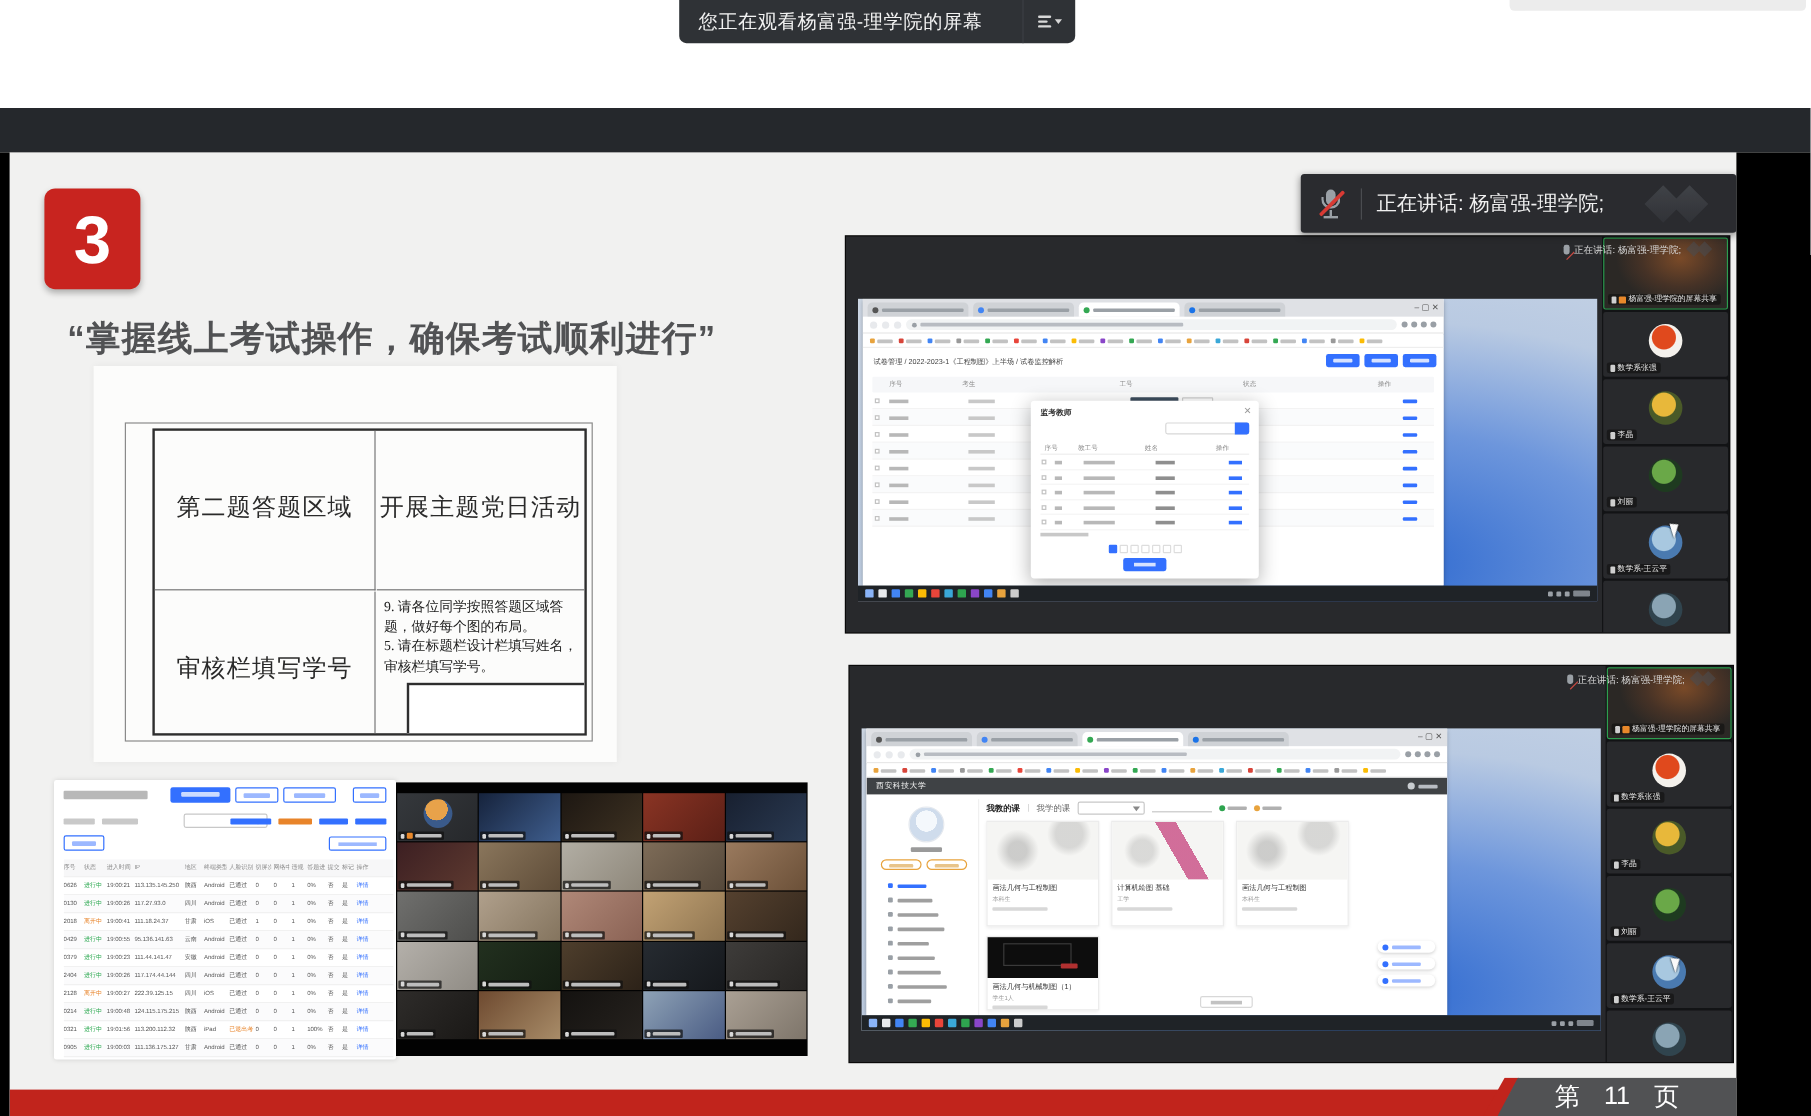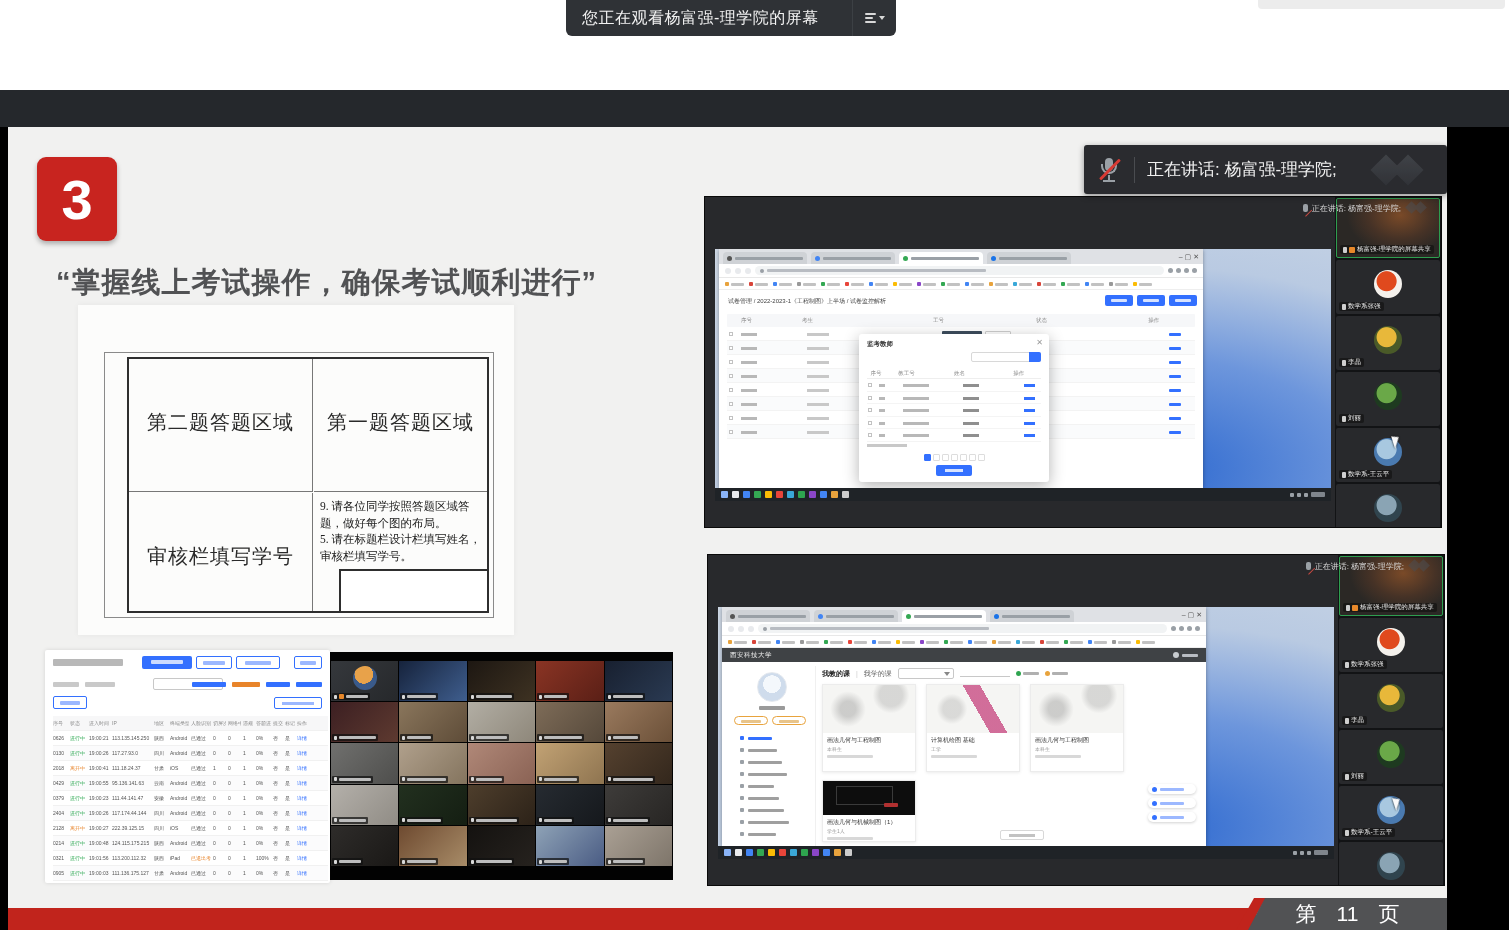--- a/index.html
+++ b/index.html
@@ -289,21 +289,21 @@
       <div class="badge3">3</div>
       <div class="quote">“掌握线上考试操作，确保考试顺利进行”</div>
 
       <div class="a3">
         <div class="a3-outer">
           <div class="a3-inner">
             <div class="a3-cell cell-tl">
               <div class="region-label">第二题答题区域</div>
             </div>
             <div class="a3-cell cell-tr">
-              <div class="region-label">第一题答题区域</div>
+              <div class="region-label">开展主题党日活动</div>
             </div>
             <div class="a3-cell cell-bl">
               <div class="region-label">审核栏填写学号</div>
             </div>
             <div class="a3-cell cell-br">
               <div class="a3-notes">
                 <div>9. 请各位同学按照答题区域答题，做好每个图的布局。</div>
                 <div>5. 请在标题栏设计栏填写姓名，审核栏填写学号。</div>
               </div>
               <div class="a3-block"></div>

